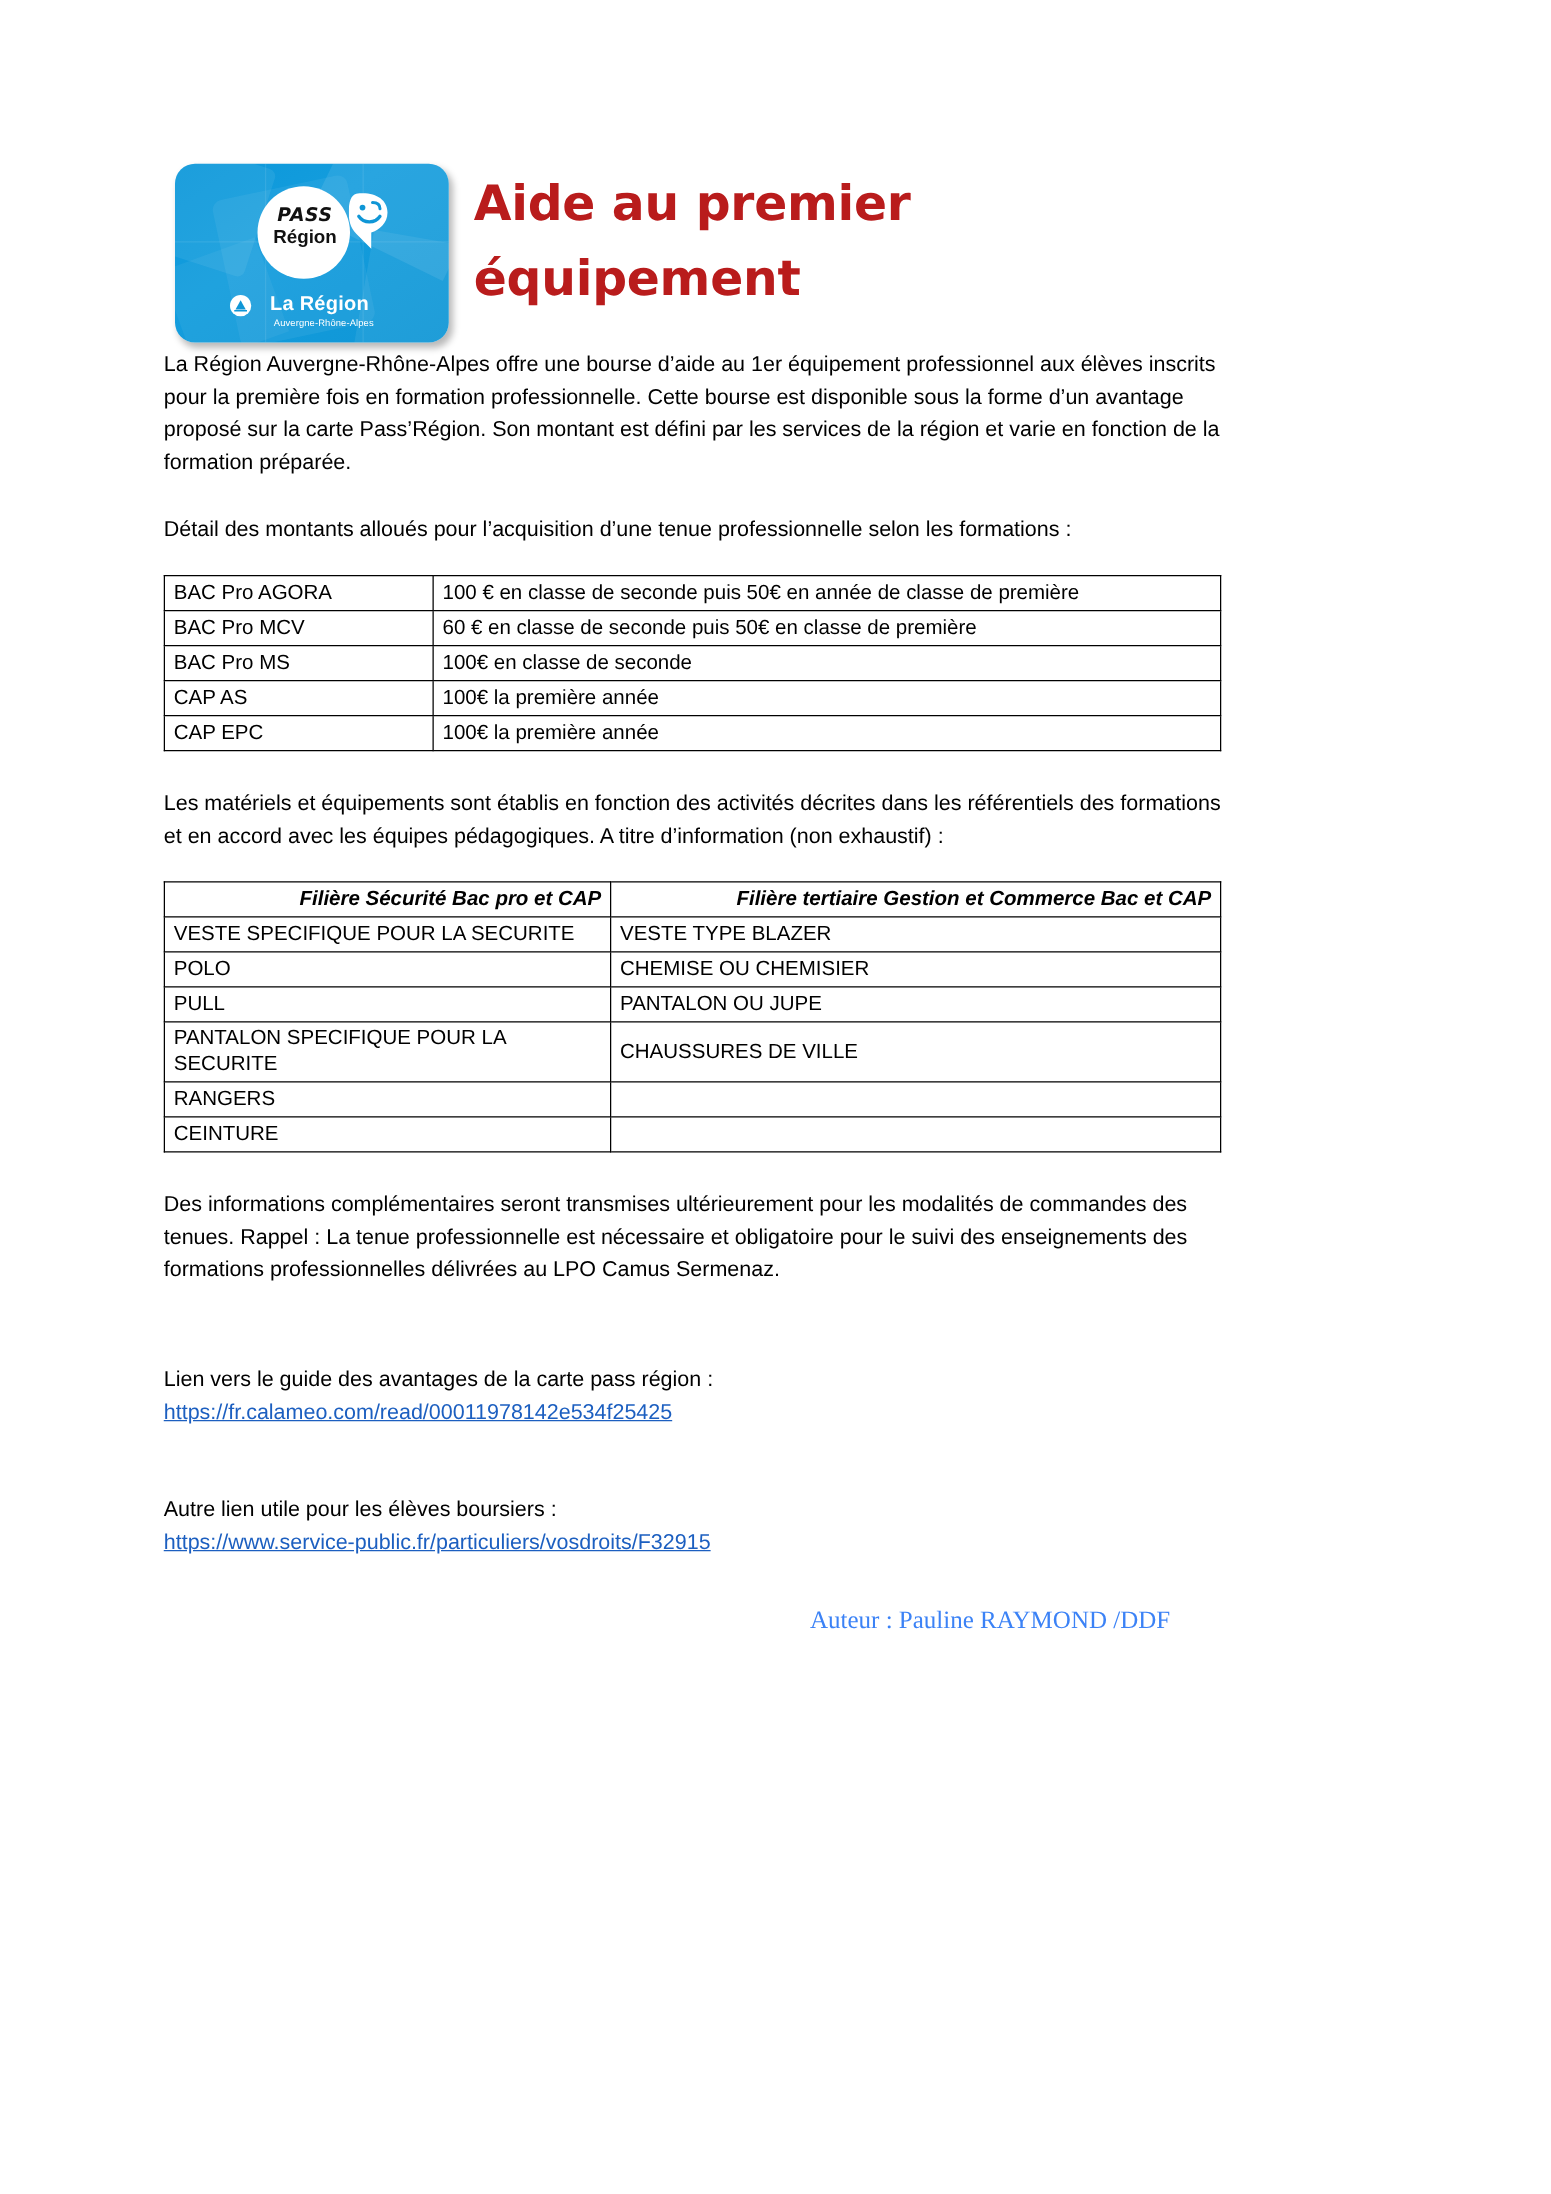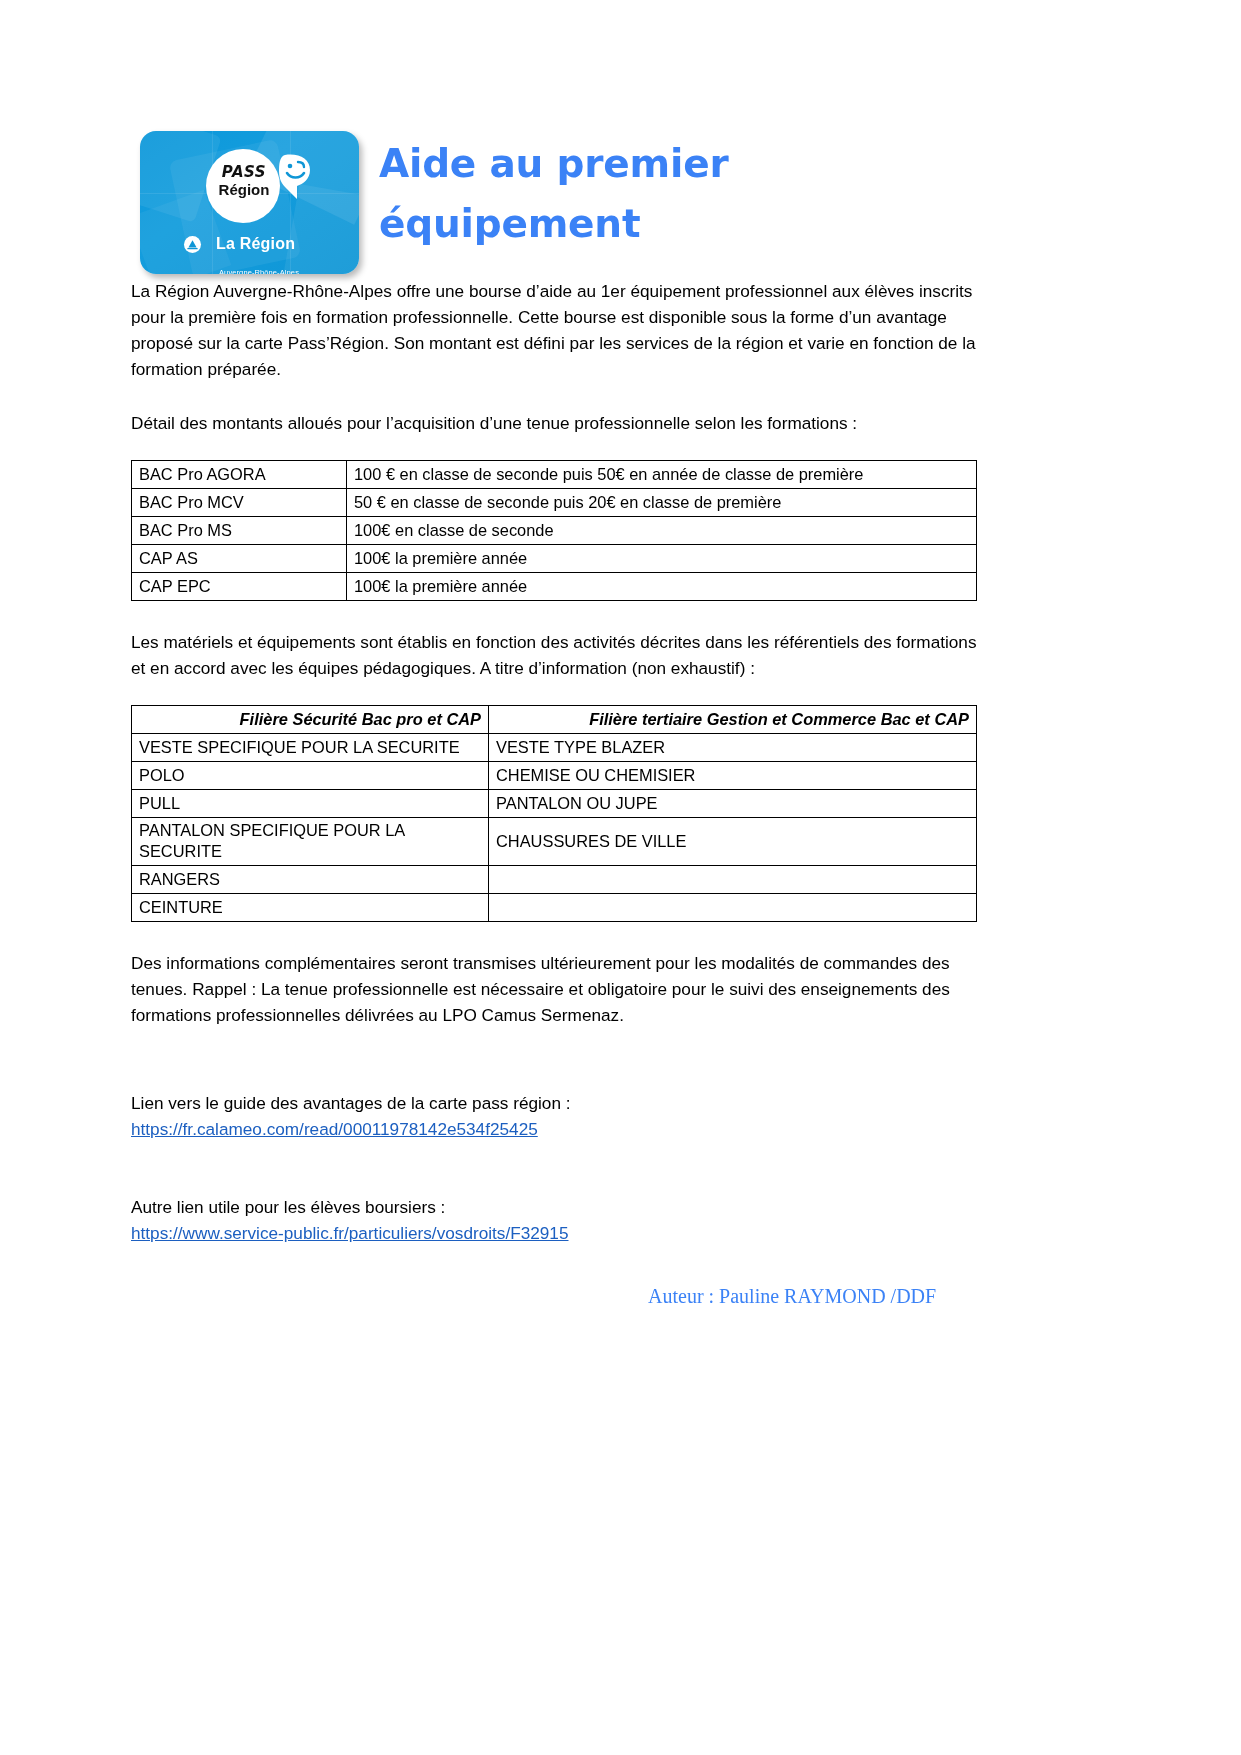--- a/index.html
+++ b/index.html
@@ -128,34 +128,34 @@
     font-family: "Liberation Sans", sans-serif;
     font-weight: bold;
     font-size: 16px;
     color: #ffffff;
     letter-spacing: 0.2px;
   }
   .logo-bottom .lr-sub {
     font-family: "Liberation Sans", sans-serif;
     font-size: 7.5px;
     color: #ffffff;
-    margin-top: 15px;
+    margin-top: 1px;
     letter-spacing: 0.1px;
   }
 
   .doc-title {
     position: absolute;
     left: 248px;
     top: 16px;
     width: 520px;
     font-family: "DejaVu Sans", sans-serif;
     font-weight: bold;
     font-size: 39px;
     line-height: 1.55;
-    color: #3b82f6;
+    color: #b91c1c;
     letter-spacing: -0.2px;
   }
 
   
   p.para {
     margin: 0;
     font-family: "Liberation Sans", sans-serif;
     font-size: 17.2px;
     line-height: 26px;
     color: #000000;
@@ -284,21 +284,21 @@
           <col class="c1">
           <col class="c2">
         </colgroup>
       <tbody>
         <tr>
           <td>BAC Pro AGORA</td>
           <td>100 € en classe de seconde puis 50€ en année de classe de première</td>
         </tr>
         <tr>
           <td>BAC Pro MCV</td>
-          <td>50 €   en classe de seconde puis 20€ en classe de première</td>
+          <td>60 €   en classe de seconde puis 50€ en classe de première</td>
         </tr>
         <tr>
           <td>BAC Pro MS</td>
           <td>100€ en classe de seconde</td>
         </tr>
         <tr>
           <td>CAP AS</td>
           <td>100€ la première année</td>
         </tr>
         <tr>

